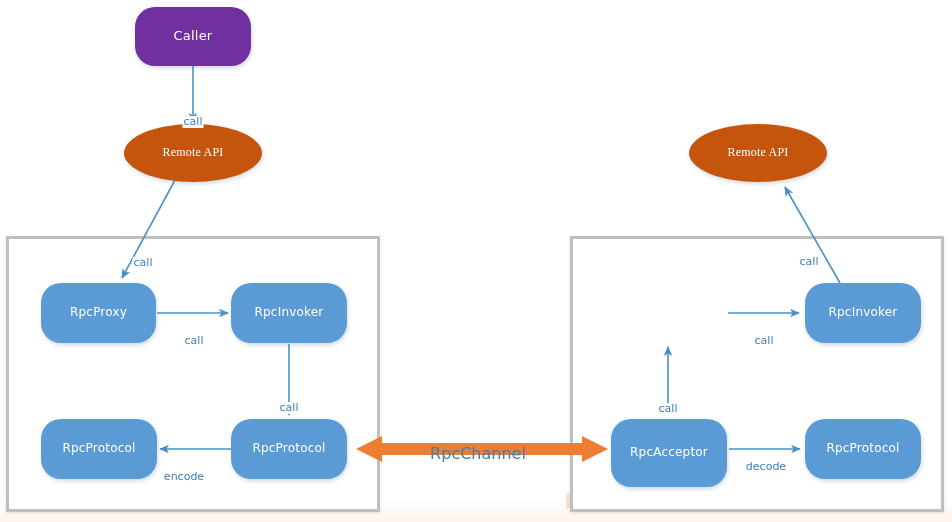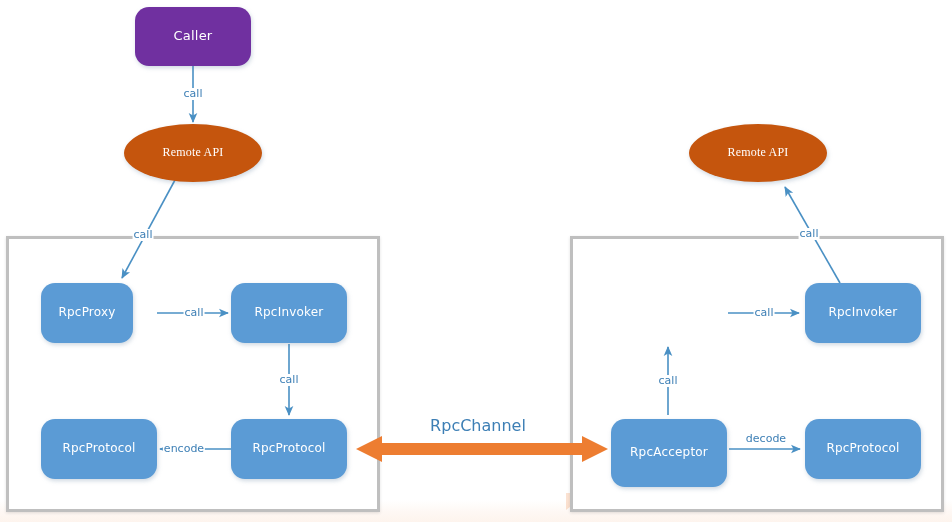--- a/index.html
+++ b/index.html
@@ -32,21 +32,21 @@
     display: flex;
     align-items: center;
     justify-content: center;
     color: #ffffff;
     text-align: center;
     line-height: 1.15;
     letter-spacing: 0.2px;
     filter: drop-shadow(1px 2px 2px rgba(100,130,160,0.30));
   }
   .node.rounded {
-    border-radius: 14px;
+    border-radius: 20px;
   }
   .node.ellipse {
     border-radius: 50%;
     font-family: Liberation Serif, serif;
   }
   .node.blue   { background: #5b9bd5; }
   .node.purple { background: #7030a0; }
   .node.orange { background: #c5550d; }
 
   
@@ -61,20 +61,21 @@
   
   .elabel {
     position: absolute;
     color: #3d7fb5;
     background: #ffffff;
     font-size: 11px;
     line-height: 12px;
     padding: 0 1px;
     white-space: nowrap;
     transform: translate(-50%, -50%);
+    margin-top: 28px;
   }
   .elabel.big {
     font-size: 16px;
     background: transparent;
   }
 
   
   .bleed {
     position: absolute;
     pointer-events: none;
@@ -130,21 +131,21 @@
   </svg>
 
   <div class="node rounded purple" style="left:135px;top:7px;width:116px;height:59px;font-size:13px;">
     <span>Caller</span>
   </div>
 
   <div class="node ellipse orange" style="left:124px;top:124px;width:138px;height:58px;font-size:12px;">
     <span>Remote API</span>
   </div>
 
-  <div class="node rounded blue" style="left:41px;top:283px;width:92px;height:60px;font-size:12px;">
+  <div class="node rounded blue" style="left:41px;top:283px;width:115px;height:60px;font-size:12px;">
     <span>RpcProxy</span>
   </div>
 
   <div class="node rounded blue" style="left:231px;top:283px;width:116px;height:60px;font-size:12px;">
     <span>RpcInvoker</span>
   </div>
 
   <div class="node rounded blue" style="left:41px;top:419px;width:116px;height:60px;font-size:12px;">
     <span>RpcProtocol</span>
   </div>

